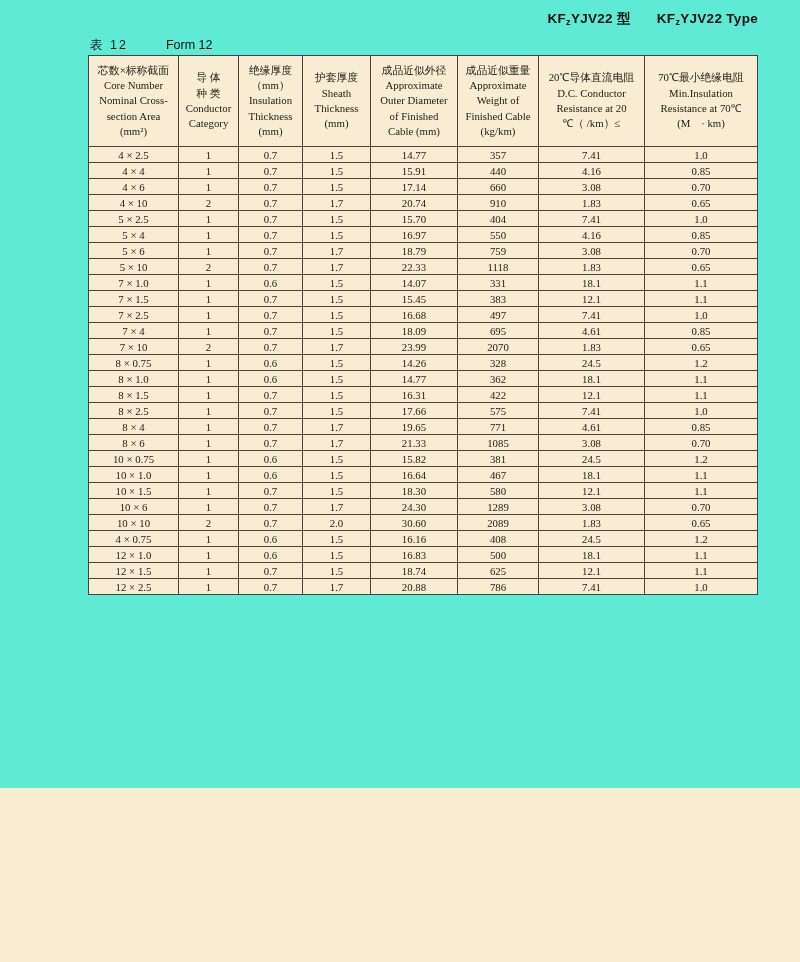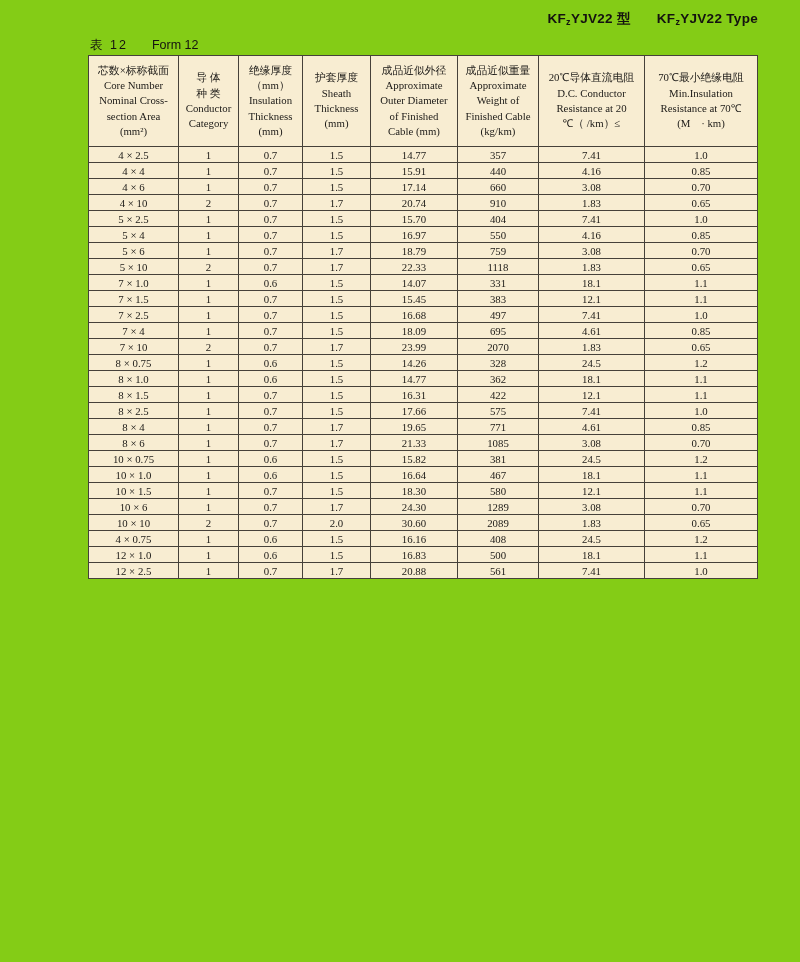--- a/index.html
+++ b/index.html
@@ -5,22 +5,22 @@
   * { margin: 0; padding: 0; box-sizing: border-box; }
   html, body {
     width: 800px; height: 962px;
     font-family: "Liberation Sans", "DejaVu Sans", sans-serif;
     background: #f8edd2;
     color: #1c1a17;
     overflow: hidden;
   }
   .page {
     position: relative;
-    width: 800px; height: 962px;
-    background: #84cc16;
+    width: 800px; height: 788px;
+    background: #5eead4;
   }
   .doc-title {
     position: absolute;
     top: 10px;
     right: 42px;
     font-size: 13.5px;
     font-weight: bold;
     letter-spacing: 0.3px;
     color: #141210;
     white-space: nowrap;
@@ -31,21 +31,21 @@
   }
   .doc-title .gap { display: inline-block; width: 26px; }
   .table-caption {
     position: absolute;
     left: 90px;
     top: 37px;
     font-size: 12.5px;
     color: #141210;
     white-space: nowrap;
   }
-  .table-caption .cap-cn { margin-right: 24px; letter-spacing: 2px; }
+  .table-caption .cap-cn { margin-right: 38px; letter-spacing: 2px; }
   table.spec {
     position: absolute;
     left: 88px;
     top: 55px;
     width: 669px;
     border-collapse: collapse;
     table-layout: fixed;
     background: #f8edd2;
     font-family: Liberation Serif, serif;
   }
@@ -390,25 +390,35 @@
           <td>12 × 1.0</td>
           <td>1</td>
           <td>0.6</td>
           <td>1.5</td>
           <td>16.83</td>
           <td>500</td>
           <td>18.1</td>
           <td>1.1</td>
         </tr>
         <tr>
+          <td>12 × 1.5</td>
+          <td>1</td>
+          <td>0.7</td>
+          <td>1.5</td>
+          <td>18.74</td>
+          <td>625</td>
+          <td>12.1</td>
+          <td>1.1</td>
+        </tr>
+        <tr>
           <td>12 × 2.5</td>
           <td>1</td>
           <td>0.7</td>
           <td>1.7</td>
           <td>20.88</td>
-          <td>561</td>
+          <td>786</td>
           <td>7.41</td>
           <td>1.0</td>
         </tr>
       </tbody>
   </table>
 
 </div>
 
 </body></html>

